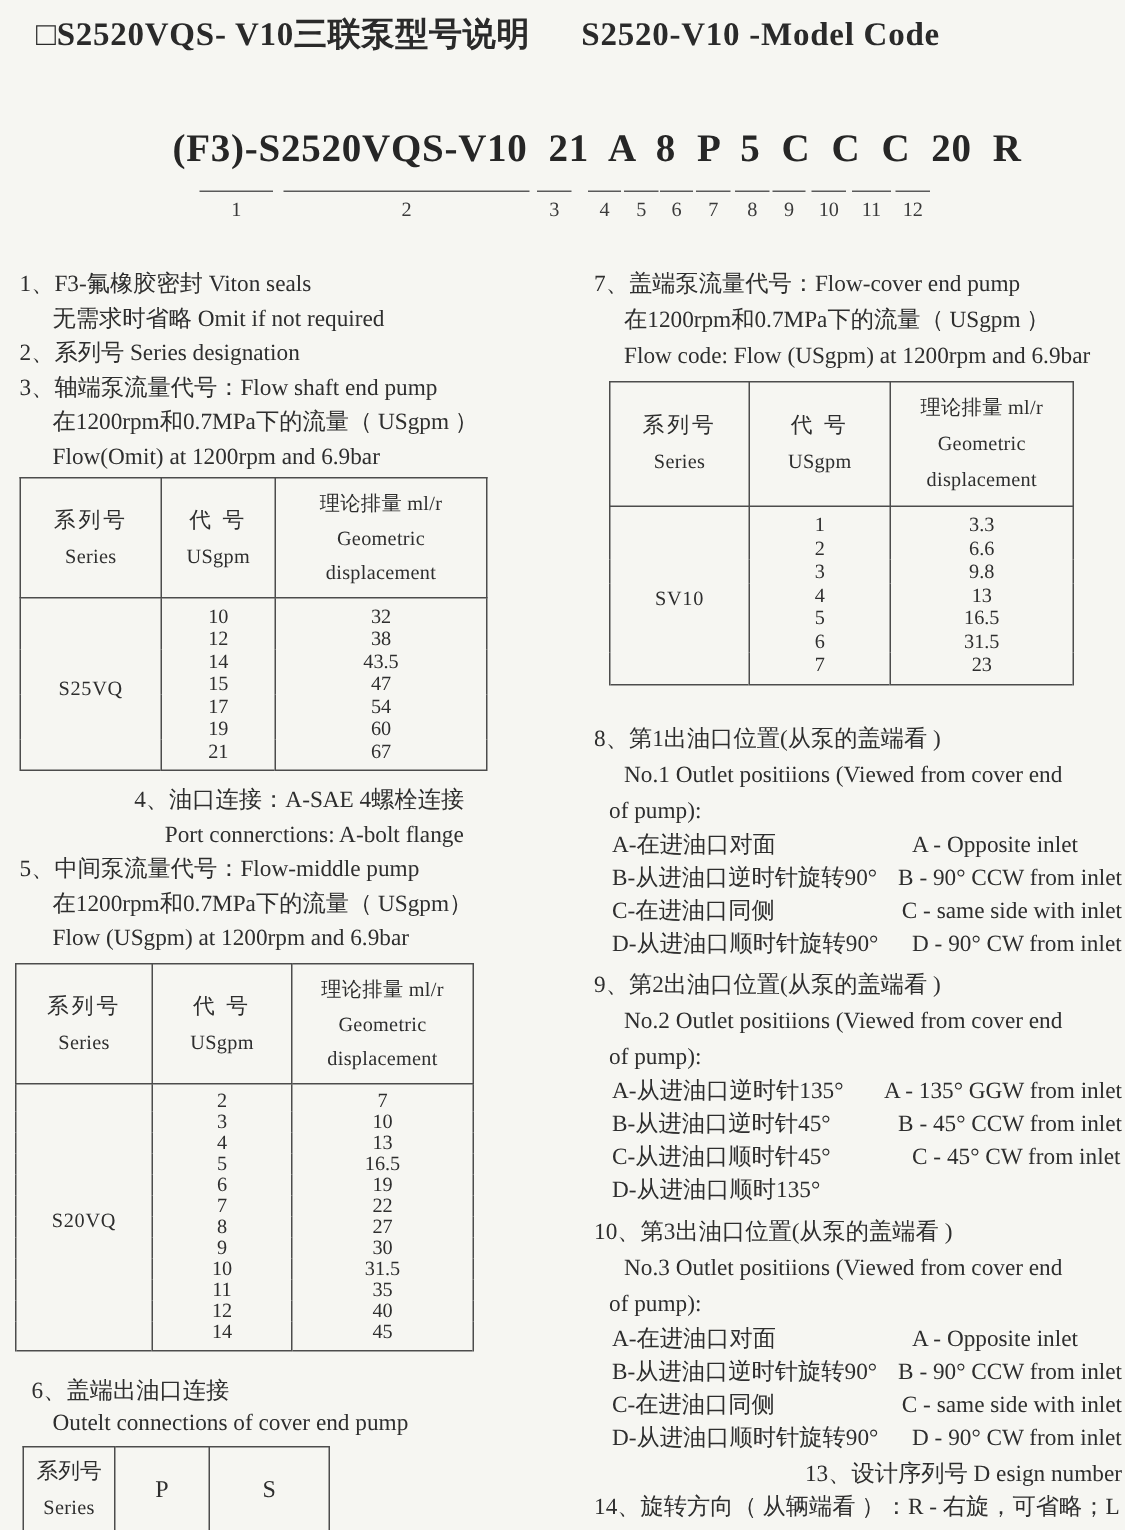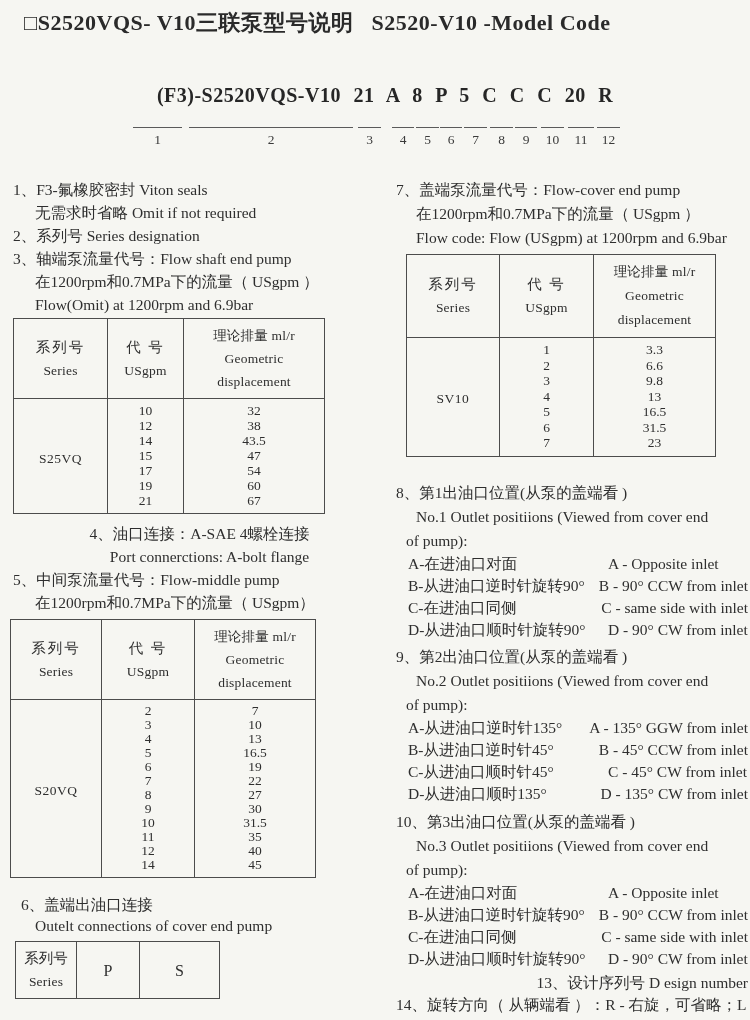--- a/index.html
+++ b/index.html
@@ -6,24 +6,24 @@
   body{
     width:750px;height:1020px;position:relative;overflow:hidden;
     background:#f6f6f2;
     font-family:"Liberation Serif","DejaVu Serif",serif;
     color:#2e2e2e;
   }
   .abs{position:absolute;}
 
   
   .title{left:24px;top:8px;font-size:22px;font-weight:600;letter-spacing:.5px;white-space:nowrap;color:#2a2a2a;}
-  .title .t-en{margin-left:18px;}
+  .title .t-en{margin-left:34px;}
 
   
-  .code-line{left:115px;top:84px;width:540px;text-align:center;font-size:20px;font-weight:700;
+  .code-line{left:115px;top:84px;width:540px;text-align:right;font-size:26px;font-weight:700;
              letter-spacing:.5px;word-spacing:7px;white-space:nowrap;color:#262626;}
   .ruler{left:0;top:127px;width:750px;height:34px;}
   .seg{position:absolute;top:0;}
   .seg-line{height:0;border-top:1.6px solid #5a5a5a;}
   .seg-num{text-align:center;font-size:13.5px;color:#3a3a3a;padding-top:4px;}
 
   
   .col{position:absolute;font-size:15.5px;line-height:23px;}
   .col-left{left:13px;top:178px;width:365px;}
   .col-right{left:388px;top:178px;width:360px;line-height:24px;}
@@ -197,20 +197,21 @@
     </tbody>
   </table>
 
   <div class="mt8">
     <div class="ln ml8">4、油口连接：A-SAE  4螺栓连接</div>
     <div class="ln ind2">Port connerctions: A-bolt flange</div>
   </div>
   <div>
     <div class="ln">5、中间泵流量代号：Flow-middle  pump</div>
     <div class="ln ind1">在1200rpm和0.7MPa下的流量（ USgpm）</div>
+    <div class="ln ind1">Flow (USgpm) at 1200rpm  and 6.9bar</div>
   </div>
 
   <table class="tbl t-middle">
     <thead>
       <tr>
         <th class="c1">
             <span class="hcn">系列号</span>
             <span class="hen">Series</span>
           </th>
         <th class="c2">
@@ -387,21 +388,20 @@
     <div class="defrow">
         <span class="cn">B-从进油口逆时针45°</span>
         <span>B - 45°  CCW from inlet</span>
       </div>
     <div class="defrow">
         <span class="cn">C-从进油口顺时针45°</span>
         <span>C - 45°  CW from inlet</span>
       </div>
     <div class="defrow">
         <span class="cn">D-从进油口顺时135°</span>
-        <span>D - 135°  CW from inlet</span>
       </div>
   </div>
 
   <div class="mt6">
     <div class="ln ml8">10、第3出油口位置(从泵的盖端看 )</div>
     <div class="ln ind2">No.3 Outlet positiions (Viewed  from cover end</div>
     <div class="ln ml18">of pump):</div>
     <div class="defrow">
         <span class="cn">A-在进油口对面</span>
         <span>A - Opposite inlet</span>

